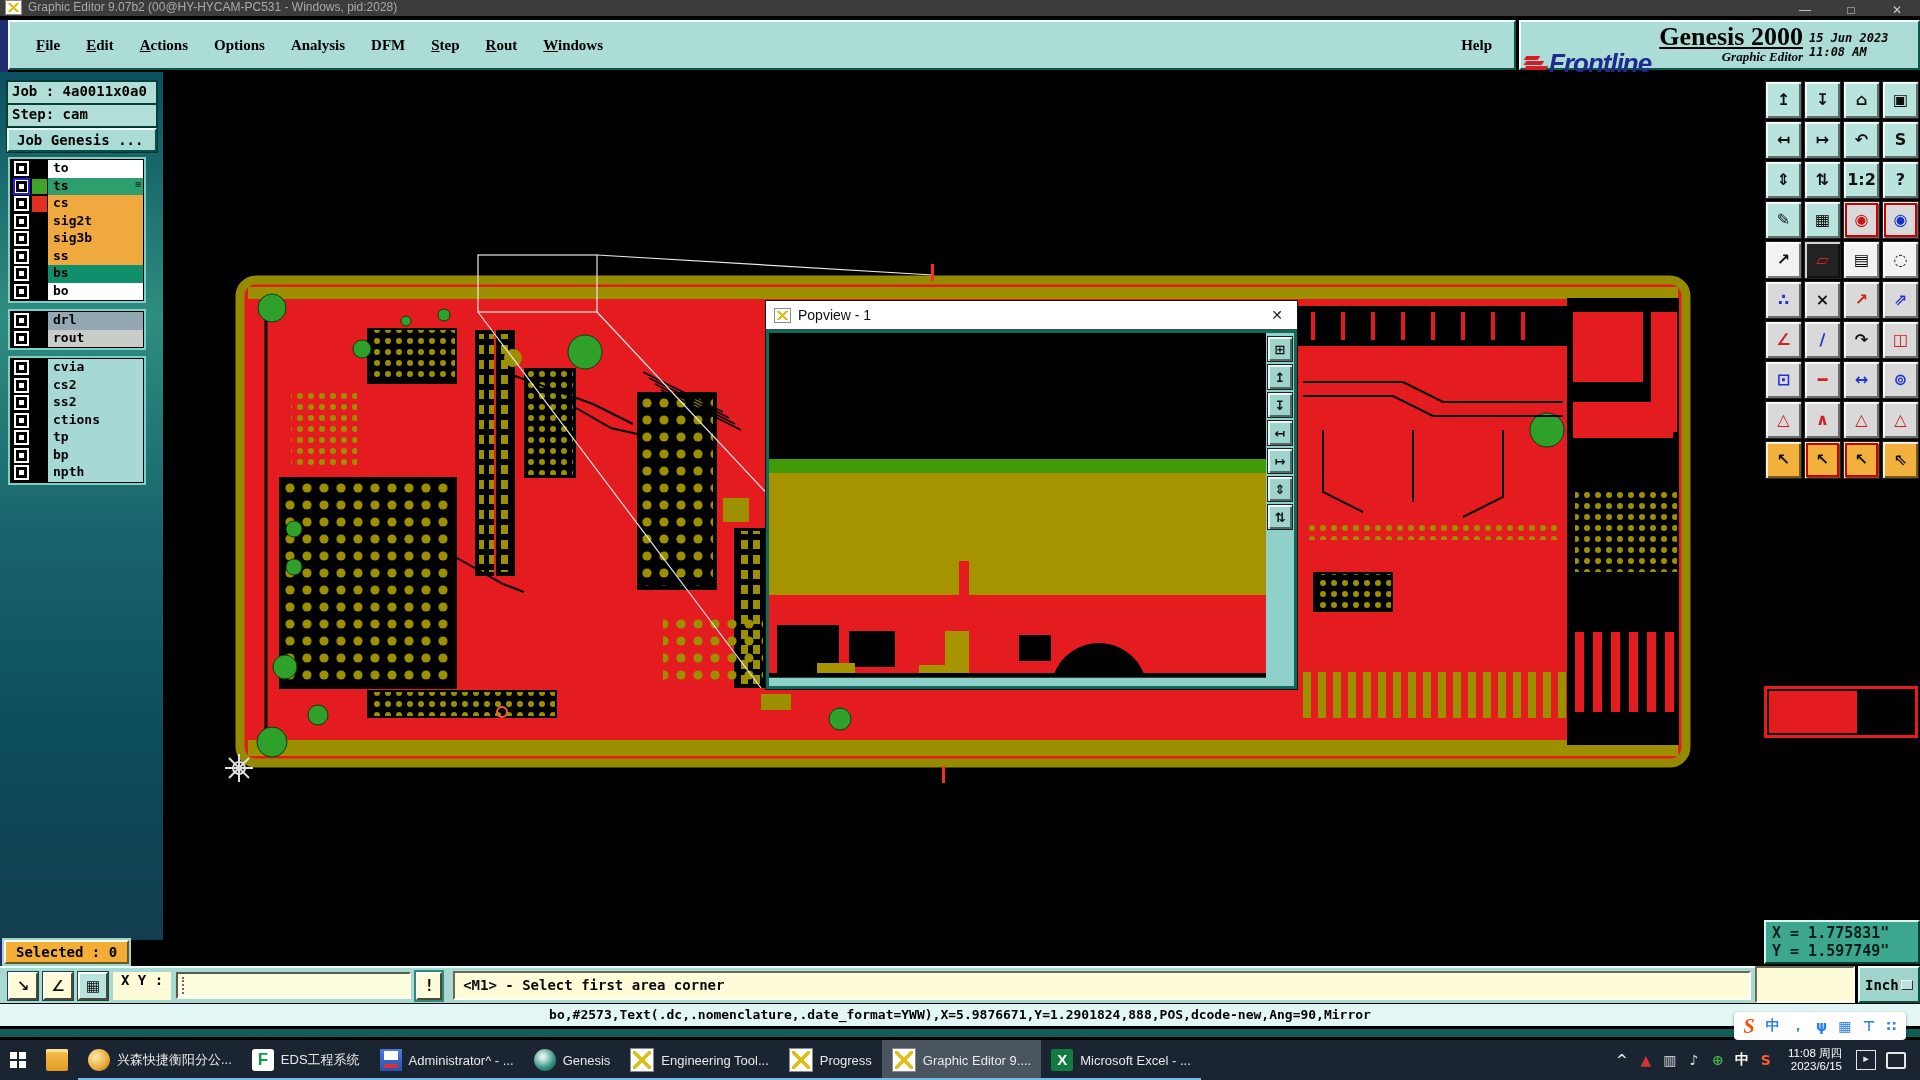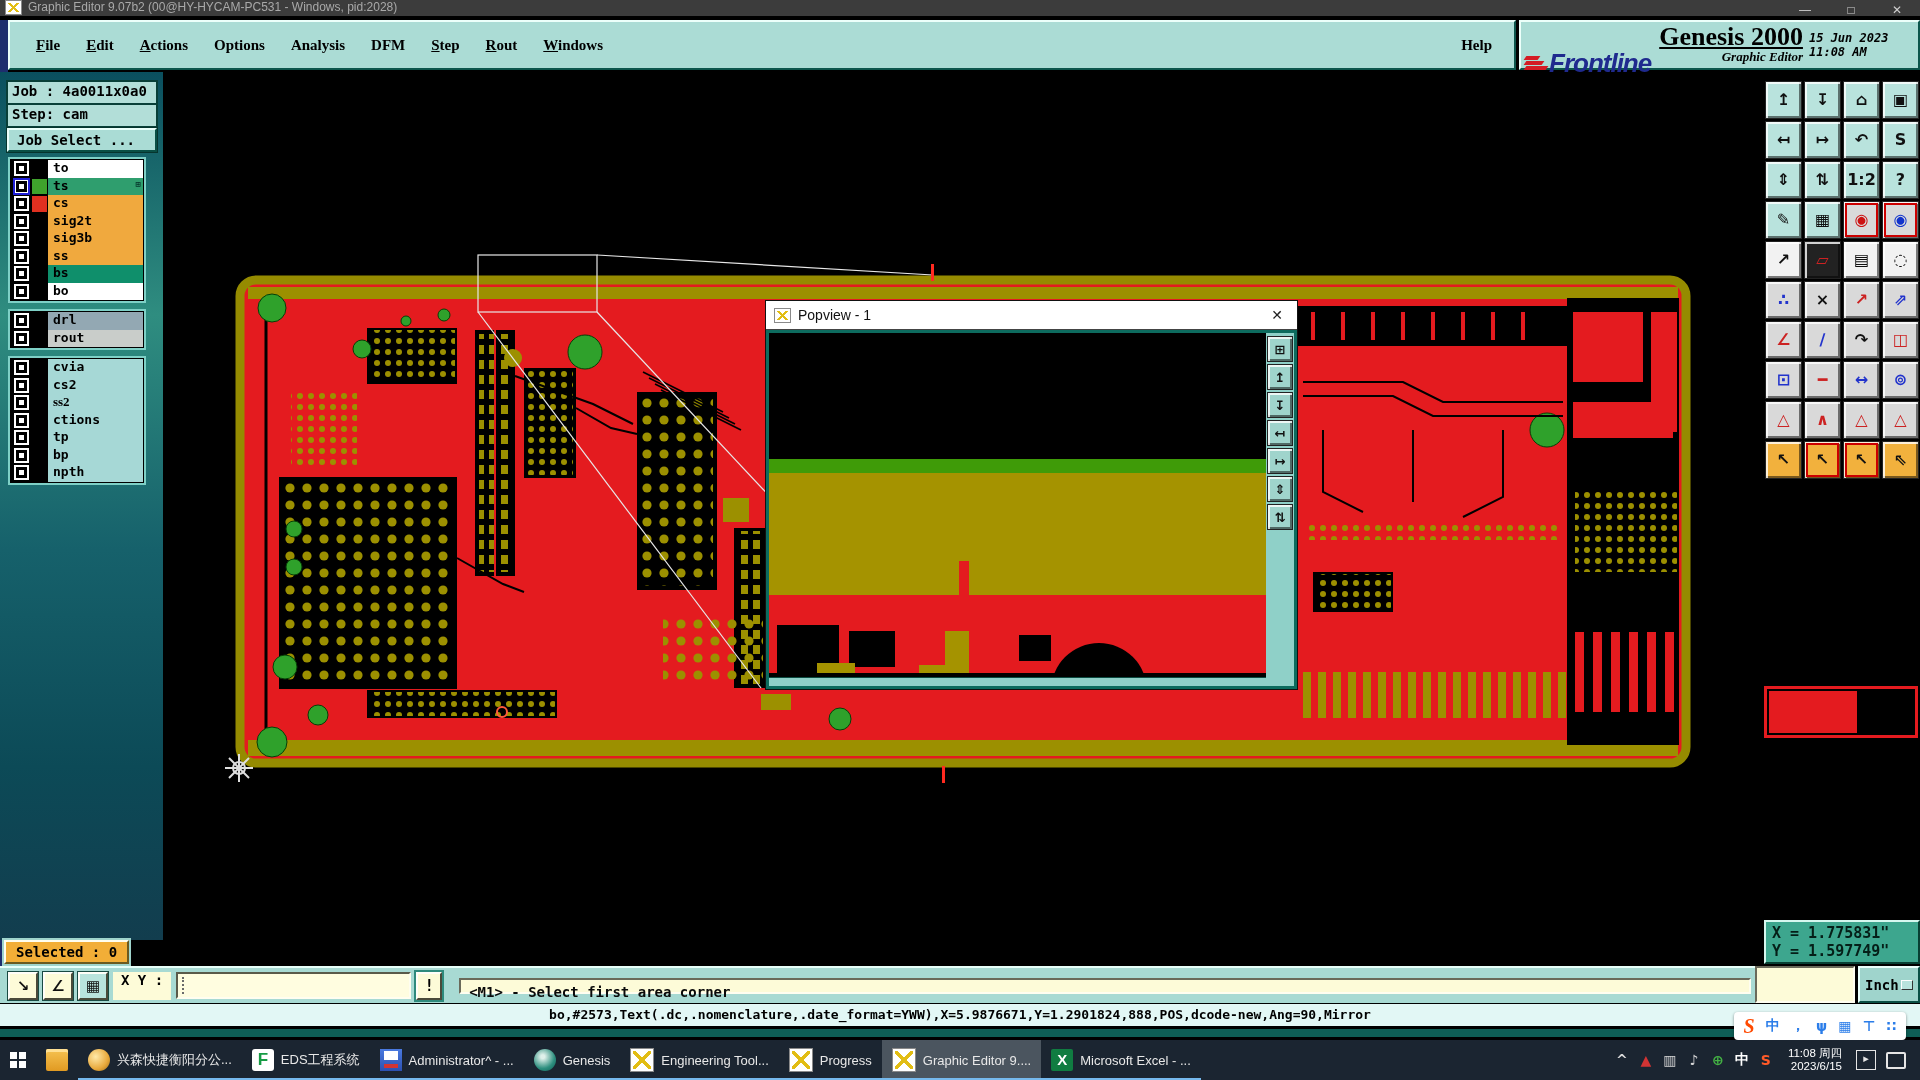--- a/index.html
+++ b/index.html
@@ -70,22 +70,22 @@
   #cmdrow{left:0;top:966px;width:1755px;height:37px;background:#a8dad3;border-top:2px solid #e8fff9;
     display:flex;align-items:center;padding-left:8px;gap:5px;box-sizing:border-box;}
   .cbtn{width:30px;height:28px;border:2px solid;border-color:#fffef8 #4a4a3a #4a4a3a #fffef8;outline:1px solid #194a42;
     font:bold 15px "DejaVu Sans",sans-serif;color:#111;display:flex;align-items:center;justify-content:center;padding:0;}
   #xylabel{background:#fdfbd8;height:28px;line-height:28px;padding:0 8px;font:bold 14px "DejaVu Sans Mono",monospace;color:#000;}
   #xyinput{width:235px;height:27px;background:#fffde0;border:2px solid;border-color:#5a5a4a #fffef0 #fffef0 #5a5a4a;
     box-sizing:border-box;display:flex;align-items:center;}
   #xyinput .caret{width:2px;height:17px;border-left:2px dotted #6a6a6a;margin-left:4px;}
   #alertbtn{width:26px;height:28px;background:#fdfbd8;border:2px solid;border-color:#fffef8 #4a4a3a #4a4a3a #fffef8;
     outline:2px solid #2e8a7c;font:bold 15px "DejaVu Sans Mono",monospace;padding:0;}
-  #msgbar{flex:1;height:16px;background:#fdfbd8;border:2px solid;border-color:#6a6a5a #fffef0 #fffef0 #6a6a5a;
-    font:bold 14px "DejaVu Sans Mono",monospace;color:#0a0a0a;line-height:25px;padding-left:8px;margin:0 4px 0 12px;box-sizing:border-box;}
+  #msgbar{flex:1;height:29px;background:#fdfbd8;border:2px solid;border-color:#6a6a5a #fffef0 #fffef0 #6a6a5a;
+    font:bold 14px "DejaVu Sans Mono",monospace;color:#0a0a0a;line-height:25px;padding-left:8px;margin:0 4px 0 6px;box-sizing:border-box;}
   #unitstrip{left:1755px;top:966px;width:100px;height:37px;background:#fdfbd8;
     border:2px solid;border-color:#6a6a5a #fffef0 #fffef0 #6a6a5a;box-sizing:border-box;}
   #inchbtn{left:1858px;top:966px;width:62px;height:37px;background:#9fd4cc;
     border:2px solid;border-color:#eafffb #0a4f45 #0a4f45 #eafffb;box-sizing:border-box;
     display:flex;align-items:center;justify-content:space-between;padding:0 5px;}
   #inchbtn b{font:bold 14px "DejaVu Sans Mono",monospace;color:#000;}
   #inchbtn .wdg{width:10px;height:8px;background:#b9e3dd;border:1px solid;border-color:#fff #333 #333 #fff;}
   #infobar{left:0;top:1003px;width:1920px;height:24px;background:#e2f7f5;border-top:1px solid #000;border-bottom:1px solid #000;
     font:bold 13px "DejaVu Sans Mono",monospace;color:#000;text-align:center;line-height:22px;box-sizing:border-box;}
   #tealband{left:0;top:1027px;width:1920px;height:13px;
@@ -181,21 +181,21 @@
   </span>
 </div>
 
 <div class="abs" id="navyedge"></div>
 <div class="abs" id="sidebar"></div>
 
 <div class="abs" id="jobbox">
   <div>Job : 4a0011x0a0</div>
   <div class="sep">Step: cam</div>
 </div>
-<button class="abs" id="matrixbtn">Job Select ...</button>
+<button class="abs" id="matrixbtn">Job Genesis ...</button>
 
 <div class="abs" id="layers">
   <div class="lgroup">
 
       <div class="lrow">
         <span class="cbcell">
           <span class="cb"></span>
         </span>
         <span class="swcell"></span>
         <span class="lbl" style="background: rgb(255, 255, 255);"><span>to</span><span class="mk"></span></span>
@@ -291,21 +291,21 @@
         </span>
         <span class="swcell"></span>
         <span class="lbl" style="background: rgb(166, 216, 214);"><span>cs2</span><span class="mk"></span></span>
       </div>
 
       <div class="lrow">
         <span class="cbcell">
           <span class="cb"></span>
         </span>
         <span class="swcell"></span>
-        <span class="lbl" style="background: rgb(166, 216, 214); font-family: Liberation Serif, serif;"><span>ss2</span><span class="mk"></span></span>
+        <span class="lbl" style="background: rgb(166, 216, 214);"><span>ss2</span><span class="mk"></span></span>
       </div>
 
       <div class="lrow">
         <span class="cbcell">
           <span class="cb"></span>
         </span>
         <span class="swcell"></span>
         <span class="lbl" style="background: rgb(166, 216, 214);"><span>ctions</span><span class="mk"></span></span>
       </div>
 

